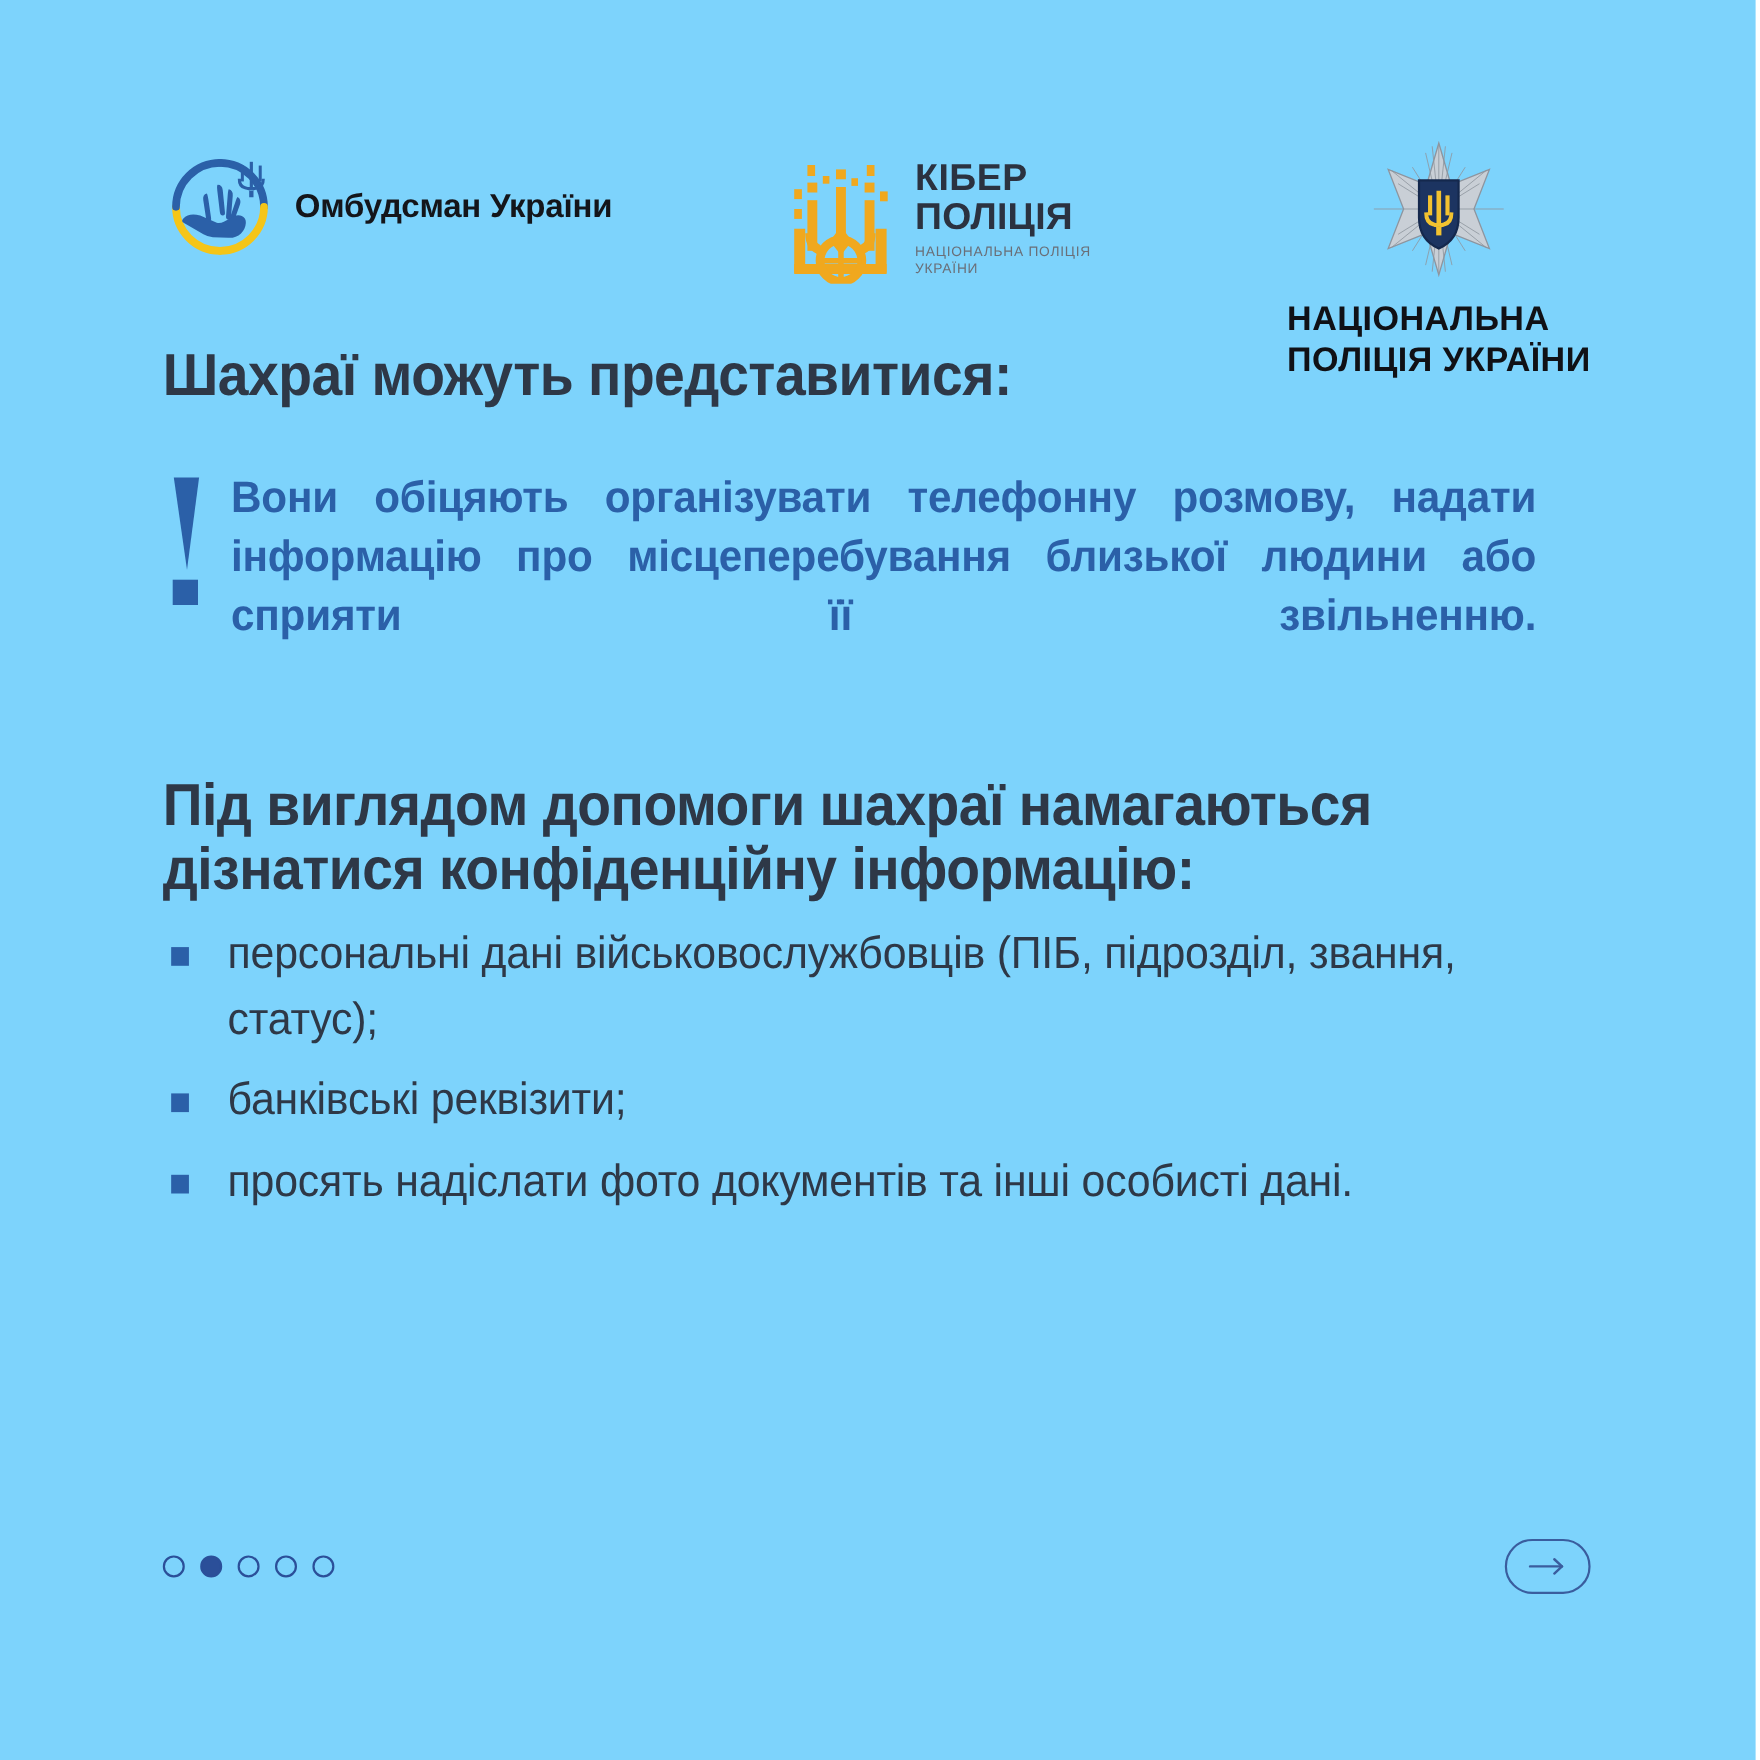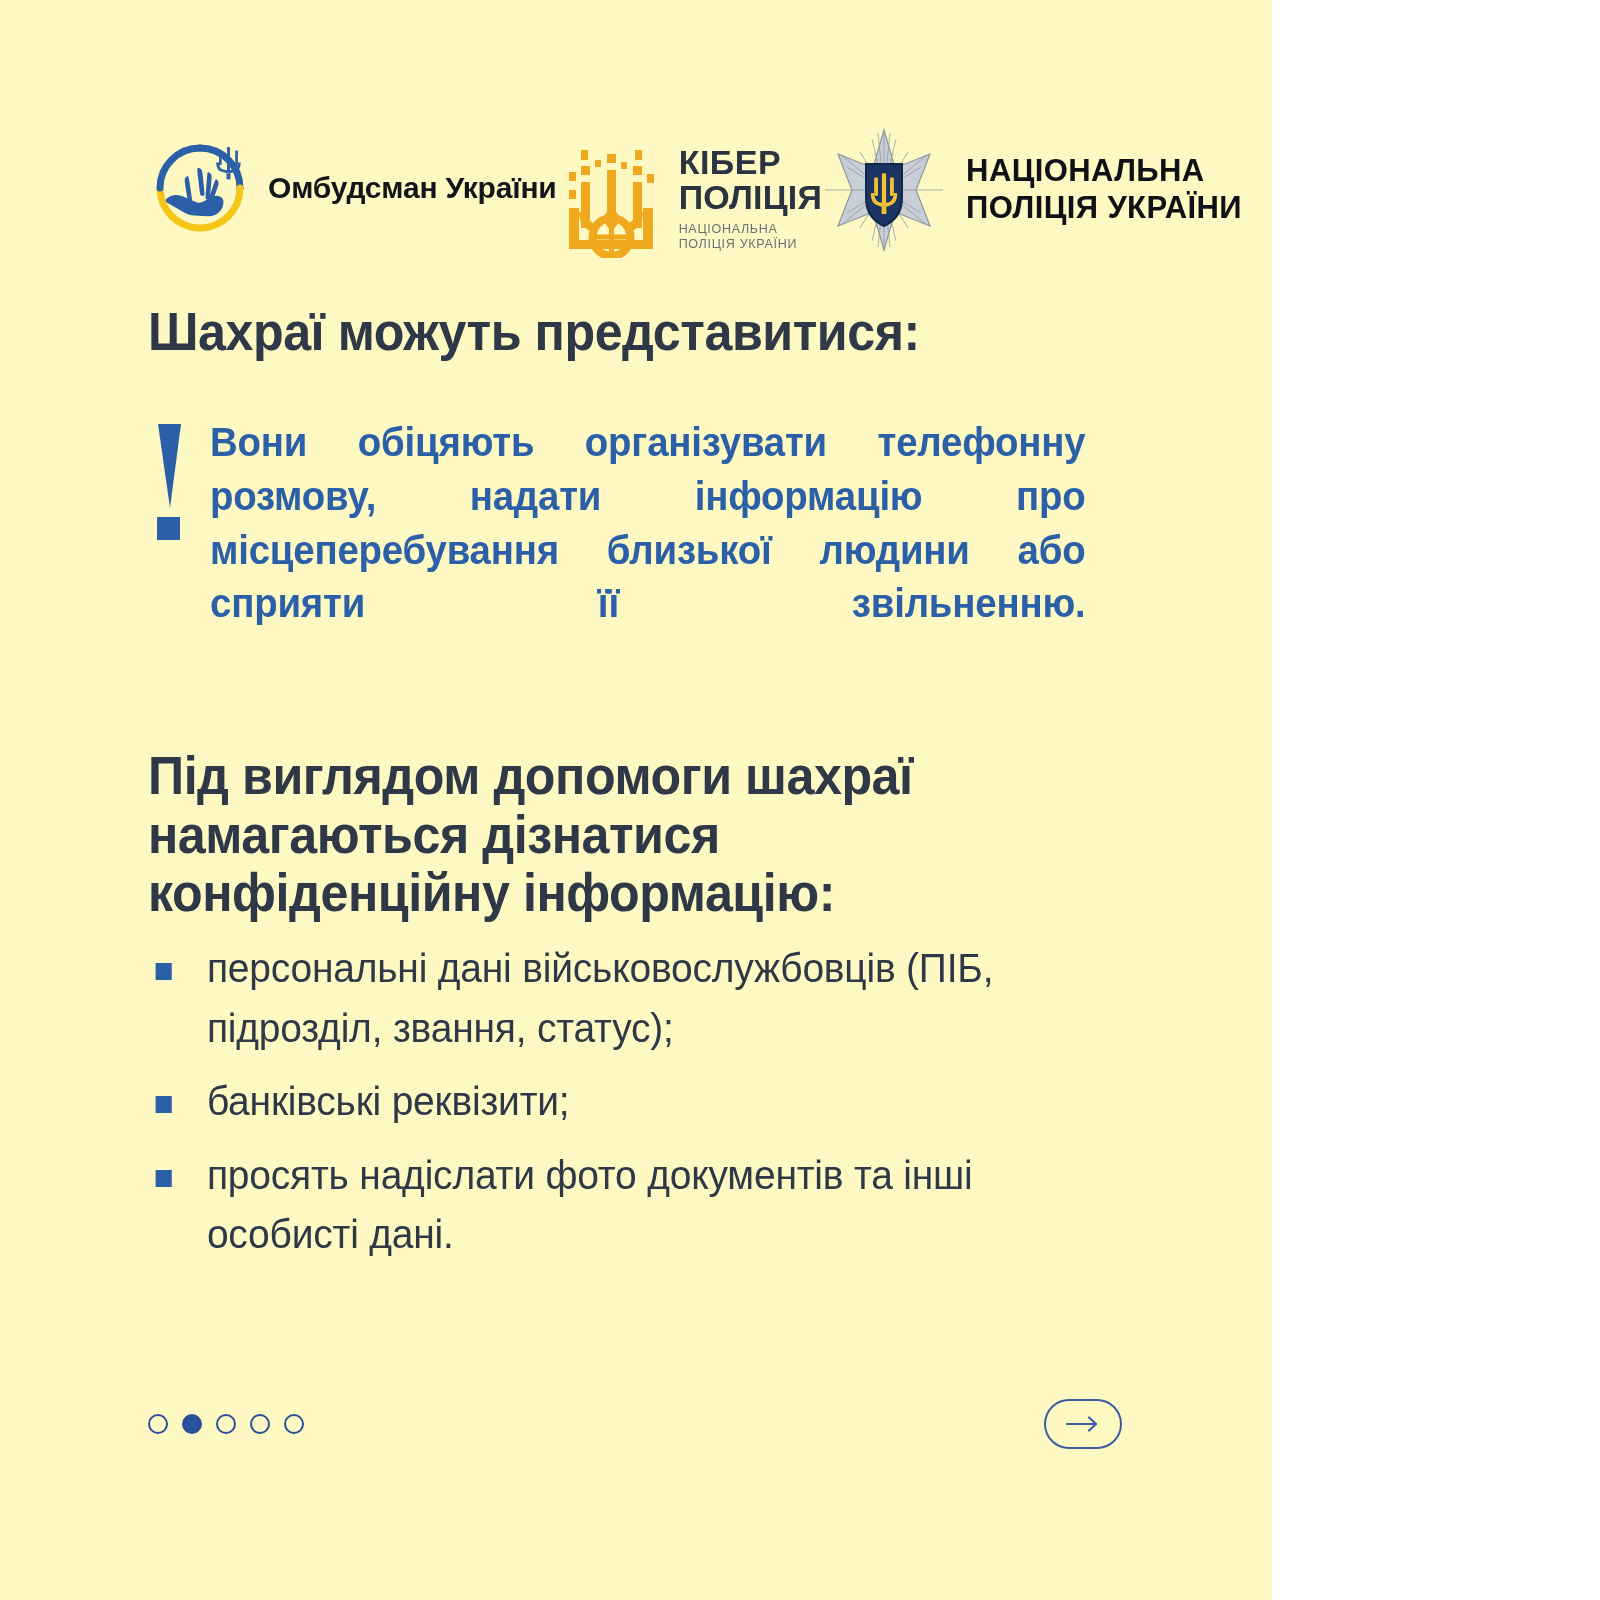--- a/index.html
+++ b/index.html
@@ -12,24 +12,24 @@
     width: 1600px;
     height: 1600px;
     font-family: "Liberation Sans", sans-serif;
     color: #2e3847;
     overflow: hidden;
     position: relative;
   }
 
   .page {
     position: relative;
-    width: 1272px;
+    width: 1596px;
     height: 1600px;
     box-sizing: border-box;
-    background: #fef9c3;
+    background: #7dd3fc;
   }
 
   
   .logo-bar {
     position: absolute;
     top: 128px;
     left: 148px;
     right: 150px;
     height: 120px;
     display: flex;
@@ -81,42 +81,42 @@
   .cyber-sub {
     margin-top: 7px;
     font-size: 12.5px;
     color: #6a6f78;
     letter-spacing: 0.7px;
     line-height: 1.25;
     max-width: 185px;
   }
 
   
-  .logo-police { gap: 20px; margin-top: 0px; }
+  .logo-police { gap: 20px; margin-top: 0px; flex-direction: column; }
   .police-mark { width: 124px; height: 124px; flex: 0 0 auto; }
   .police-text {
     display: flex;
     flex-direction: column;
     line-height: 1.18;
   }
   .police-text .p1,
   .police-text .p2 {
     font-size: 31px;
     font-weight: bold;
     color: #101116;
     letter-spacing: 0.4px;
     white-space: nowrap;
   }
 
   
   .content {
     position: absolute;
     left: 148px;
     right: 150px;
-    top: 302px;
+    top: 312px;
   }
 
   h2.headline {
     margin: 0;
     font-family: "Liberation Sans Narrow", "Liberation Sans", sans-serif;
     font-size: 54px;
     font-weight: bold;
     color: #2e3847;
     letter-spacing: -0.5px;
     line-height: 1.08;

